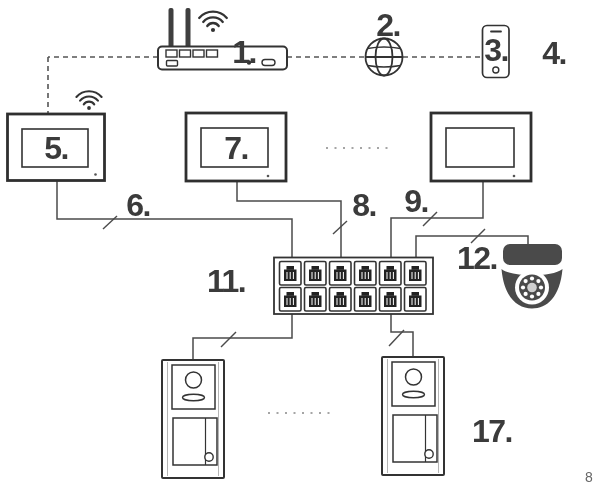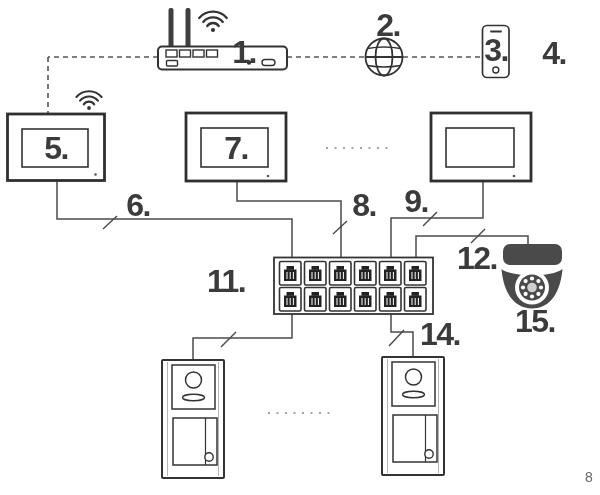--- a/index.html
+++ b/index.html
@@ -161,17 +161,16 @@
 <div class="label" style="left:388px;top:25px">2.</div>
 <div class="label" style="left:496px;top:50px">3.</div>
 <div class="label" style="left:554px;top:53px">4.</div>
 <div class="label" style="left:56px;top:148px">5.</div>
 <div class="label" style="left:138px;top:205px">6.</div>
 <div class="label" style="left:236px;top:148px">7.</div>
 <div class="label" style="left:364px;top:205px">8.</div>
 <div class="label" style="left:416px;top:201px">9.</div>
 <div class="label" style="left:226px;top:281px">11.</div>
 <div class="label" style="left:477px;top:258px">12.</div>
-<div class="label" style="left:440px;top:334px">14.</div>
-<div class="label" style="left:535px;top:321px">15.</div>
+<div class="label" style="left:492px;top:431px">17.</div>
 <div class="page-num" style="left:589px;top:477px">8</div>
 
 </div>
 
 </body></html>

